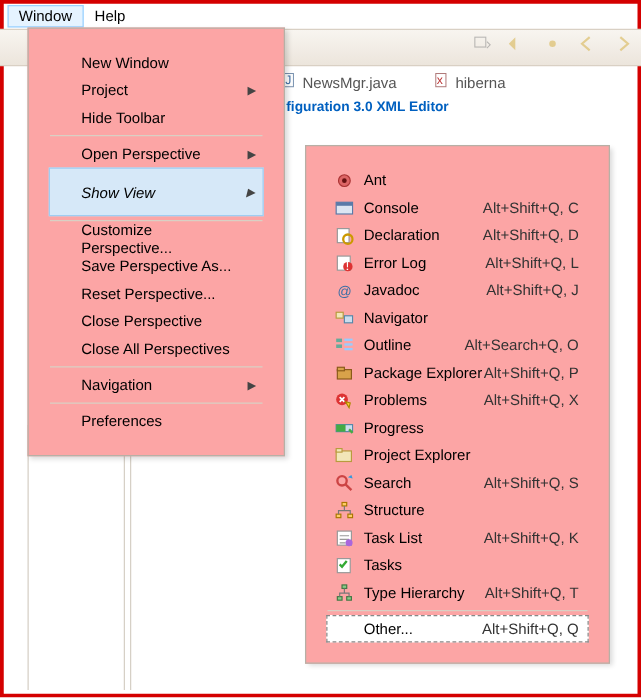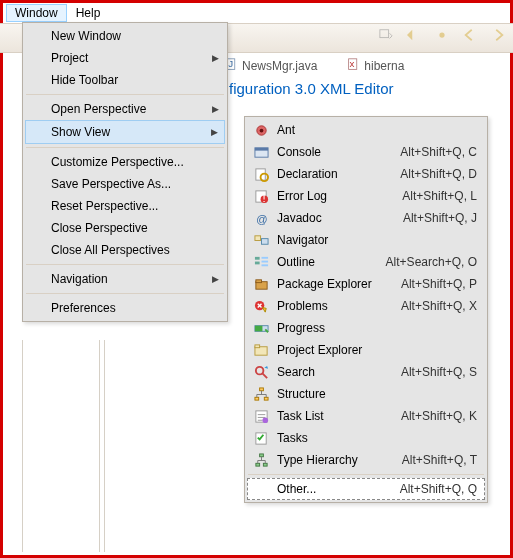--- a/index.html
+++ b/index.html
@@ -7,29 +7,29 @@
 .outer-border { position: absolute; inset: 0; border: 3px solid #d40000; }
 .menubar { position: absolute; top: 4px; left: 6px; height: 18px; display: flex; align-items: flex-start; }
 .menubar-item { padding: 1px 8px; border: 1px solid transparent; cursor: default; }
 .menubar-item.open { background: #e5f3ff; border: 1px solid #99d1ff; }
 .toolbar-strip { position: absolute; top: 23px; left: 0; right: 0; height: 30px; background: linear-gradient(#f8f5f0,#ece5dc); border-top: 1px solid #d9d0c4; border-bottom: 1px solid #d9d0c4; }
 .toolbar-icons { position: absolute; right: 8px; top: 28px; display: flex; gap: 14px; align-items: center; opacity: 0.55; }
 .toolbar-icons svg { width: 14px; height: 14px; display: block; }
 .tabbar { position: absolute; top: 55px; left: 225px; height: 22px; display: flex; align-items: center; gap: 30px; }
 .tab { display: flex; align-items: center; gap: 4px; color: #555; }
 .tab svg { width: 13px; height: 13px; }
-.editor-title { position: absolute; top: 80px; left: 229px; color: #0060c0; font-weight: 400; font-size: 15px; }
+.editor-title { position: absolute; top: 80px; left: 229px; color: #0060c0; font-weight: 700; font-size: 11px; }
 .vline { position: absolute; top: 340px; bottom: 6px; width: 1px; background: #d6d0c6; }
 .vline.a { left: 22px; } .vline.b { left: 99px; } .vline.c { left: 104px; }
 
 
-.menu { position: absolute; background: #e5e5e5; border: 1px solid #b7b0a6; box-shadow: 2px 2px 4px rgba(0,0,0,0.15); padding: 2px; }
+.menu { position: absolute; background: #fca5a5; border: 1px solid #b7b0a6; box-shadow: 2px 2px 4px rgba(0,0,0,0.15); padding: 16px; }
 .menu.main { top: 22px; left: 22px; width: 206px; }
 .menu-item { display: flex; align-items: center; height: 22px; padding: 0 20px 0 26px; position: relative; cursor: default; }
-.menu-item:hover, .menu-item.hover { background: #d6e8f8; border: 1px solid #9fcdf2; height: 24px; padding: 0 19px 0 25px; }
+.menu-item:hover, .menu-item.hover { background: #d6e8f8; border: 1px solid #9fcdf2; height: 39px; padding: 0 19px 0 25px; font-style: italic; }
 .menu-sep { height: 1px; background: #d9d0c4; margin: 3px 1px; }
 .submenu-arrow { position: absolute; right: 6px; font-size: 9px; color: #444; }
 
 
 .menu.sub { top: 116px; left: 228px; width: 244px; margin-left: 16px; }
 .sub .menu-item { padding-left: 30px; padding-right: 8px; }
 .sub .menu-item.boxed { border: 1px dashed #888; padding-left: 29px; padding-right: 7px; background: #fff; }
 .icon-slot { position: absolute; left: 6px; width: 16px; height: 16px; display: flex; align-items: center; justify-content: center; }
 .icon-slot svg { width: 15px; height: 15px; }
 .shortcut { margin-left: auto; color: #333; }

